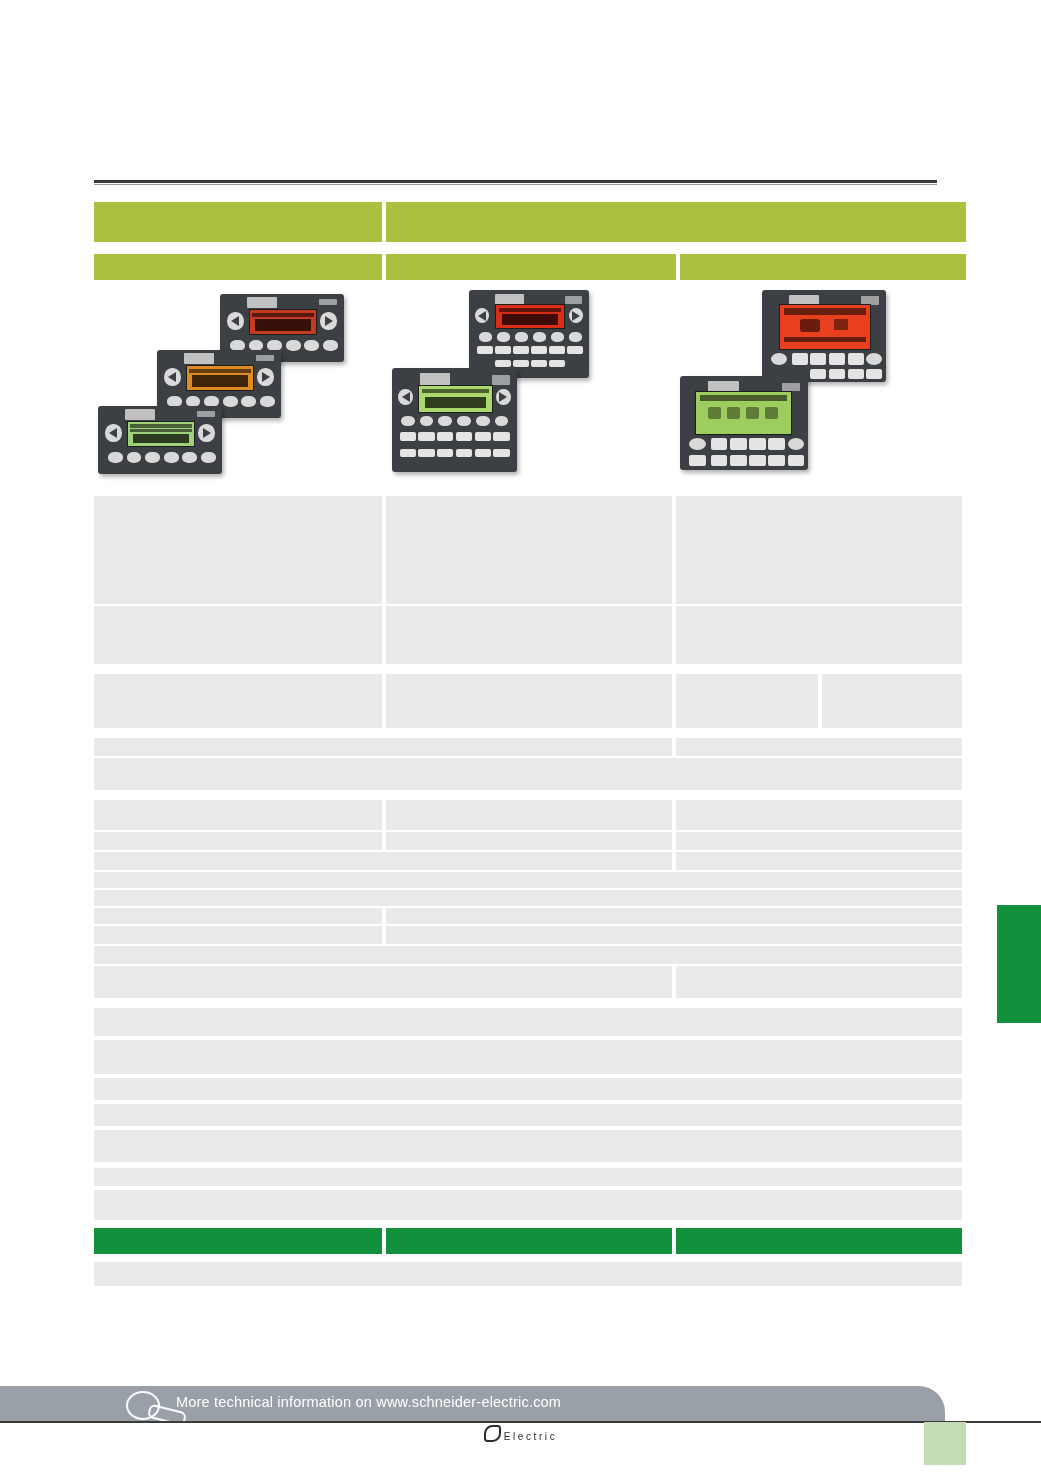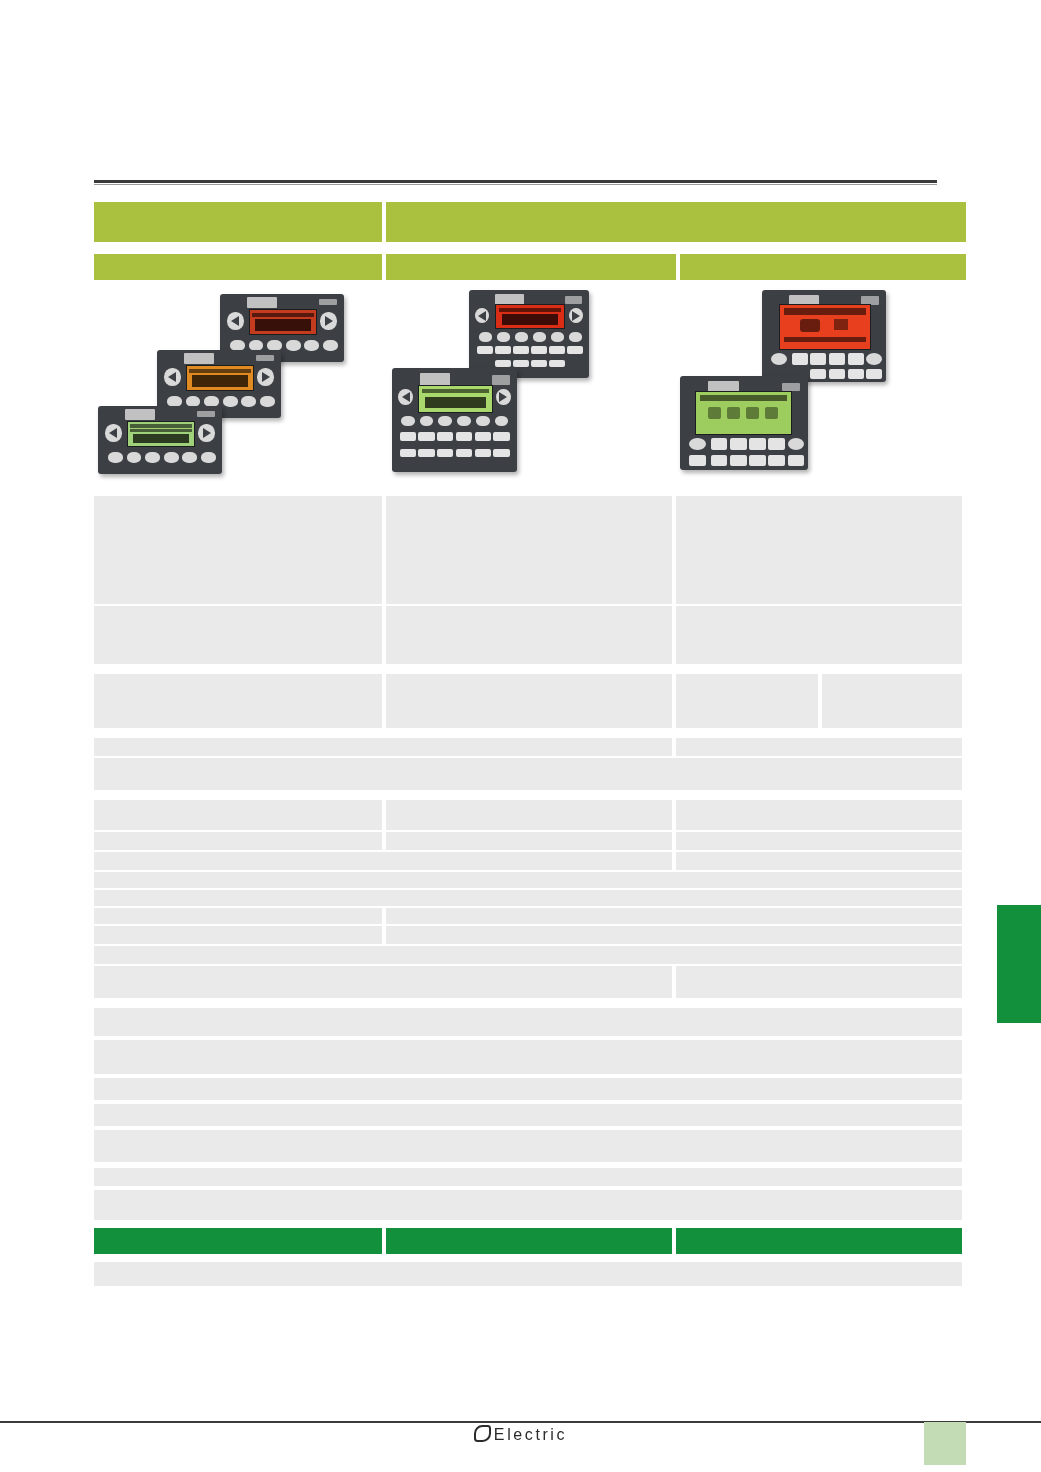--- a/index.html
+++ b/index.html
@@ -47,21 +47,21 @@
   .footbar{position:absolute;left:0px;top:1386px;width:945px;height:36px;
      background:#9aa0a8;border-top-right-radius:26px;}
   .footbar .txt{position:absolute;left:176px;top:8px;font-size:14.5px;color:#ffffff;letter-spacing:.2px;}
   .foot-rule{position:absolute;left:0;top:1421px;width:1041px;height:2px;background:#3a3a3a;}
   .mag{position:absolute;left:118px;top:1386px;width:70px;height:40px;}
   .mag .ring{position:absolute;left:8px;top:5px;width:30px;height:25px;border:2px solid #ffffff;border-radius:50%;opacity:.95;}
   .mag .handle{position:absolute;left:30px;top:22px;width:34px;height:10px;border:2px solid #ffffff;border-radius:6px;transform:rotate(14deg);opacity:.95;}
 
   .logo{position:absolute;left:0;top:1424px;width:1041px;text-align:center;}
   .logo .l1{font-size:22px;font-weight:bold;color:#2b2b2b;letter-spacing:-.6px;line-height:1;}
-  .logo .l2{font-size:16px;color:#2b2b2b;letter-spacing:2.6px;line-height:1;margin-top:1px;}
+  .logo .l2{font-size:10px;color:#2b2b2b;letter-spacing:2.6px;line-height:1;margin-top:1px;}
   .logo .swirl{display:inline-block;width:13px;height:13px;border:2px solid #2b2b2b;border-radius:50% 20% 50% 20%;margin-right:3px;vertical-align:-2px;}
   .cornerbox{position:absolute;left:924px;top:1422px;width:42px;height:43px;background:#c4dcb5;}
 </style>
 </head>
 <body>
 
 <div class="page">
 
   <div class="top-rule"></div>
   <div class="top-rule-thin"></div>
@@ -347,20 +347,23 @@
         <div class="cell green" style="left: 292px; width: 286px;"></div>
         <div class="cell green" style="left: 582px; width: 286px;"></div>
       </div>
       <div class="tbl" style="top: 1262px; height: 24px;">
         <div class="cell" style="left: 0px; width: 868px;"></div>
       </div>
     </div>
 
   <div class="thumbtab"></div>
 
+  <div class="footbar">
+    <span class="txt">More technical information on www.schneider-electric.com</span>
+  </div>
   <div class="mag">
     <div class="ring"></div>
       <div class="handle"></div>
   </div>
   <div class="foot-rule"></div>
 
   <div class="logo">
     <div class="l2">
       <span class="swirl"></span><span>Electric</span>
     </div>

